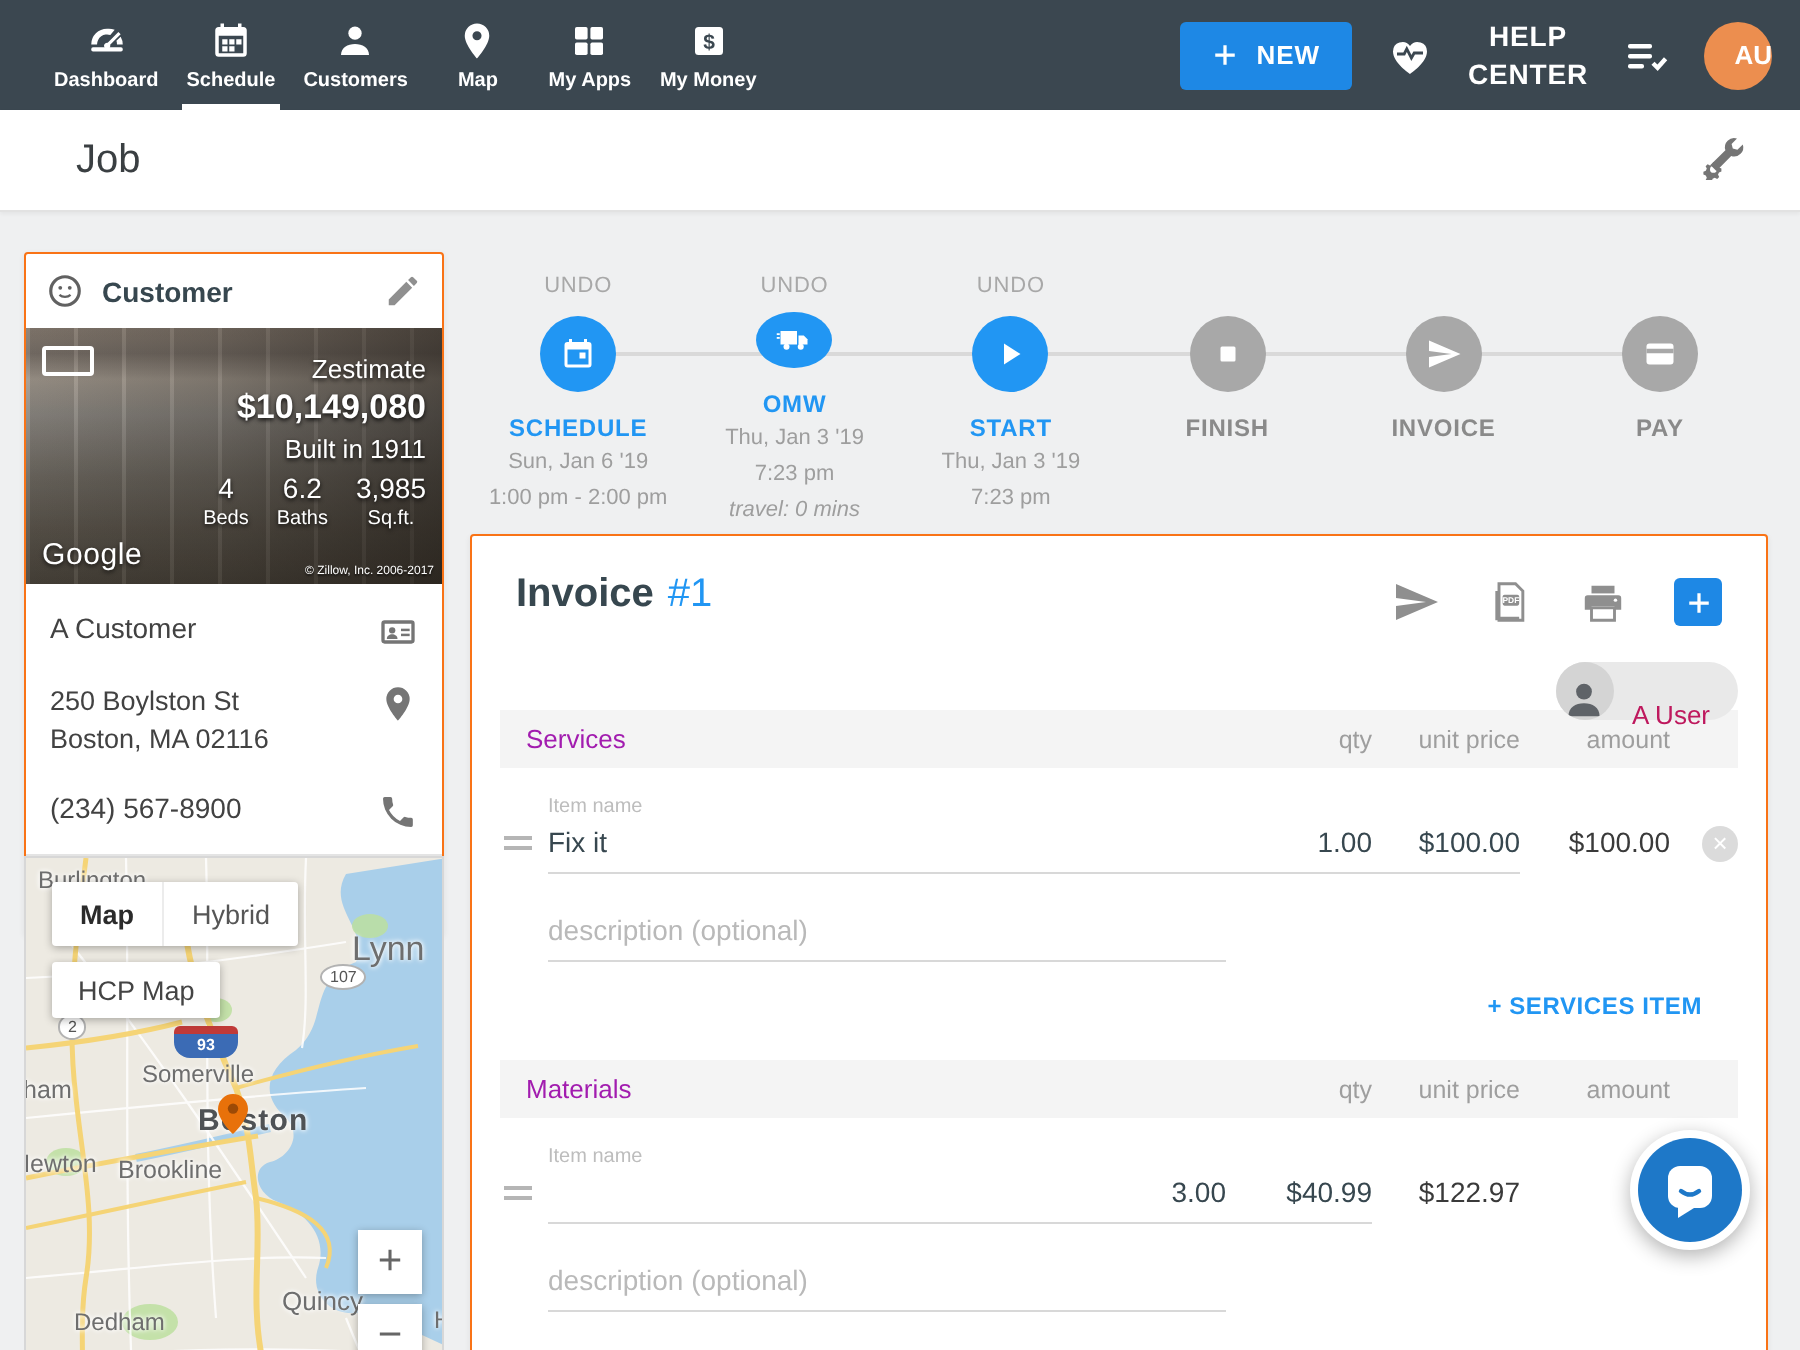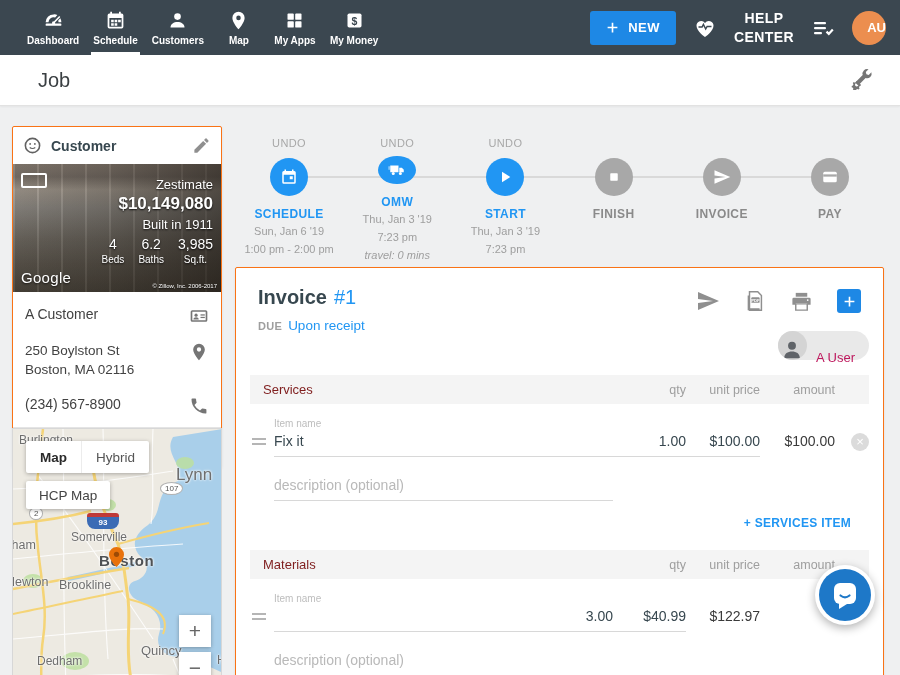--- a/index.html
+++ b/index.html
@@ -127,21 +127,21 @@
   #due-value { font-size:13.5px; color:#2196F3; margin-left:6px; cursor:pointer; }
   #assignee-chip { position:absolute; right:14px; top:63px; height:29px; background:#E9E9E9;
                    border-radius:15px; display:flex; align-items:center; cursor:pointer; }
   .chip-avatar { width:29px; height:29px; border-radius:50%; background:#D4D4D4; overflow:hidden;
                  display:flex; align-items:flex-end; justify-content:center; }
   .chip-avatar svg { width:22px; height:22px; fill:#5F6368; }
   .chip-label { font-size:13px; color:#be185d; padding:0 14px 0 9px;margin-top:24px; }
 
   .igrid { display:grid; grid-template-columns:24px 1fr 73px 74px 75px 34px; margin:0 14px; align-items:end; }
   .band { height:29px; background:#F4F4F4; align-items:center; }
-  .band-title { grid-column:1 / 3; font-size:13px; color:#7f1d1d; padding-left:13px; }
+  .band-title { grid-column:1 / 3; font-size:13px; color:#a21caf; padding-left:13px; }
   .band-col { font-size:12.5px; color:#9E9E9E; text-align:right; }
   .item-label { grid-column:2; font-size:10px; color:#BDBDBD; padding-top:14px; }
   .fld { border:none; border-bottom:1px solid #D8D8D8; font-size:14px; color:#37474F;
          padding:4px 0 7px; width:100%; outline:none; background:transparent; font-family:inherit; }
   .fld::placeholder { color:#B9B9B9; }
   .fld.num { text-align:right; }
   .drag-handle { display:flex; flex-direction:column; gap:3px; margin:0 0 12px 2px; cursor:grab; }
   .drag-handle i { display:block; width:14px; height:2px; background:#B5B5B5; }
   .amount-cell { font-size:14px; color:#3A3A3A; text-align:right; padding-bottom:8px; }
   .remove-x { width:18px; height:18px; border-radius:50%; background:#DBDBDB; color:#fff; font-size:13px;
@@ -482,24 +482,20 @@
               <path d="M6 14.5h12V21H6z" fill="#fff" stroke="#8F8F8F" stroke-width="1.5"></path>
             </svg>
         </span>
         <span id="add-inv-btn">
           <svg viewBox="0 0 24 24">
               <path d="M10.5 3h3v7.5H21v3h-7.5V21h-3v-7.5H3v-3h7.5z"></path>
             </svg>
         </span>
       </div>
     </div>
-    <div class="due-line">
-      <span id="due-label">DUE</span>
-      <span id="due-value">Upon receipt</span>
-    </div>
     <div id="assignee-chip">
       <span class="chip-avatar">
         <svg viewBox="0 0 24 24">
             <circle cx="12" cy="8.5" r="4.3"></circle>
             <path d="M3.5 22c0-5 3.8-7.2 8.5-7.2s8.5 2.2 8.5 7.2z"></path>
           </svg>
       </span>
       <span class="chip-label">A User</span>
     </div>
 

